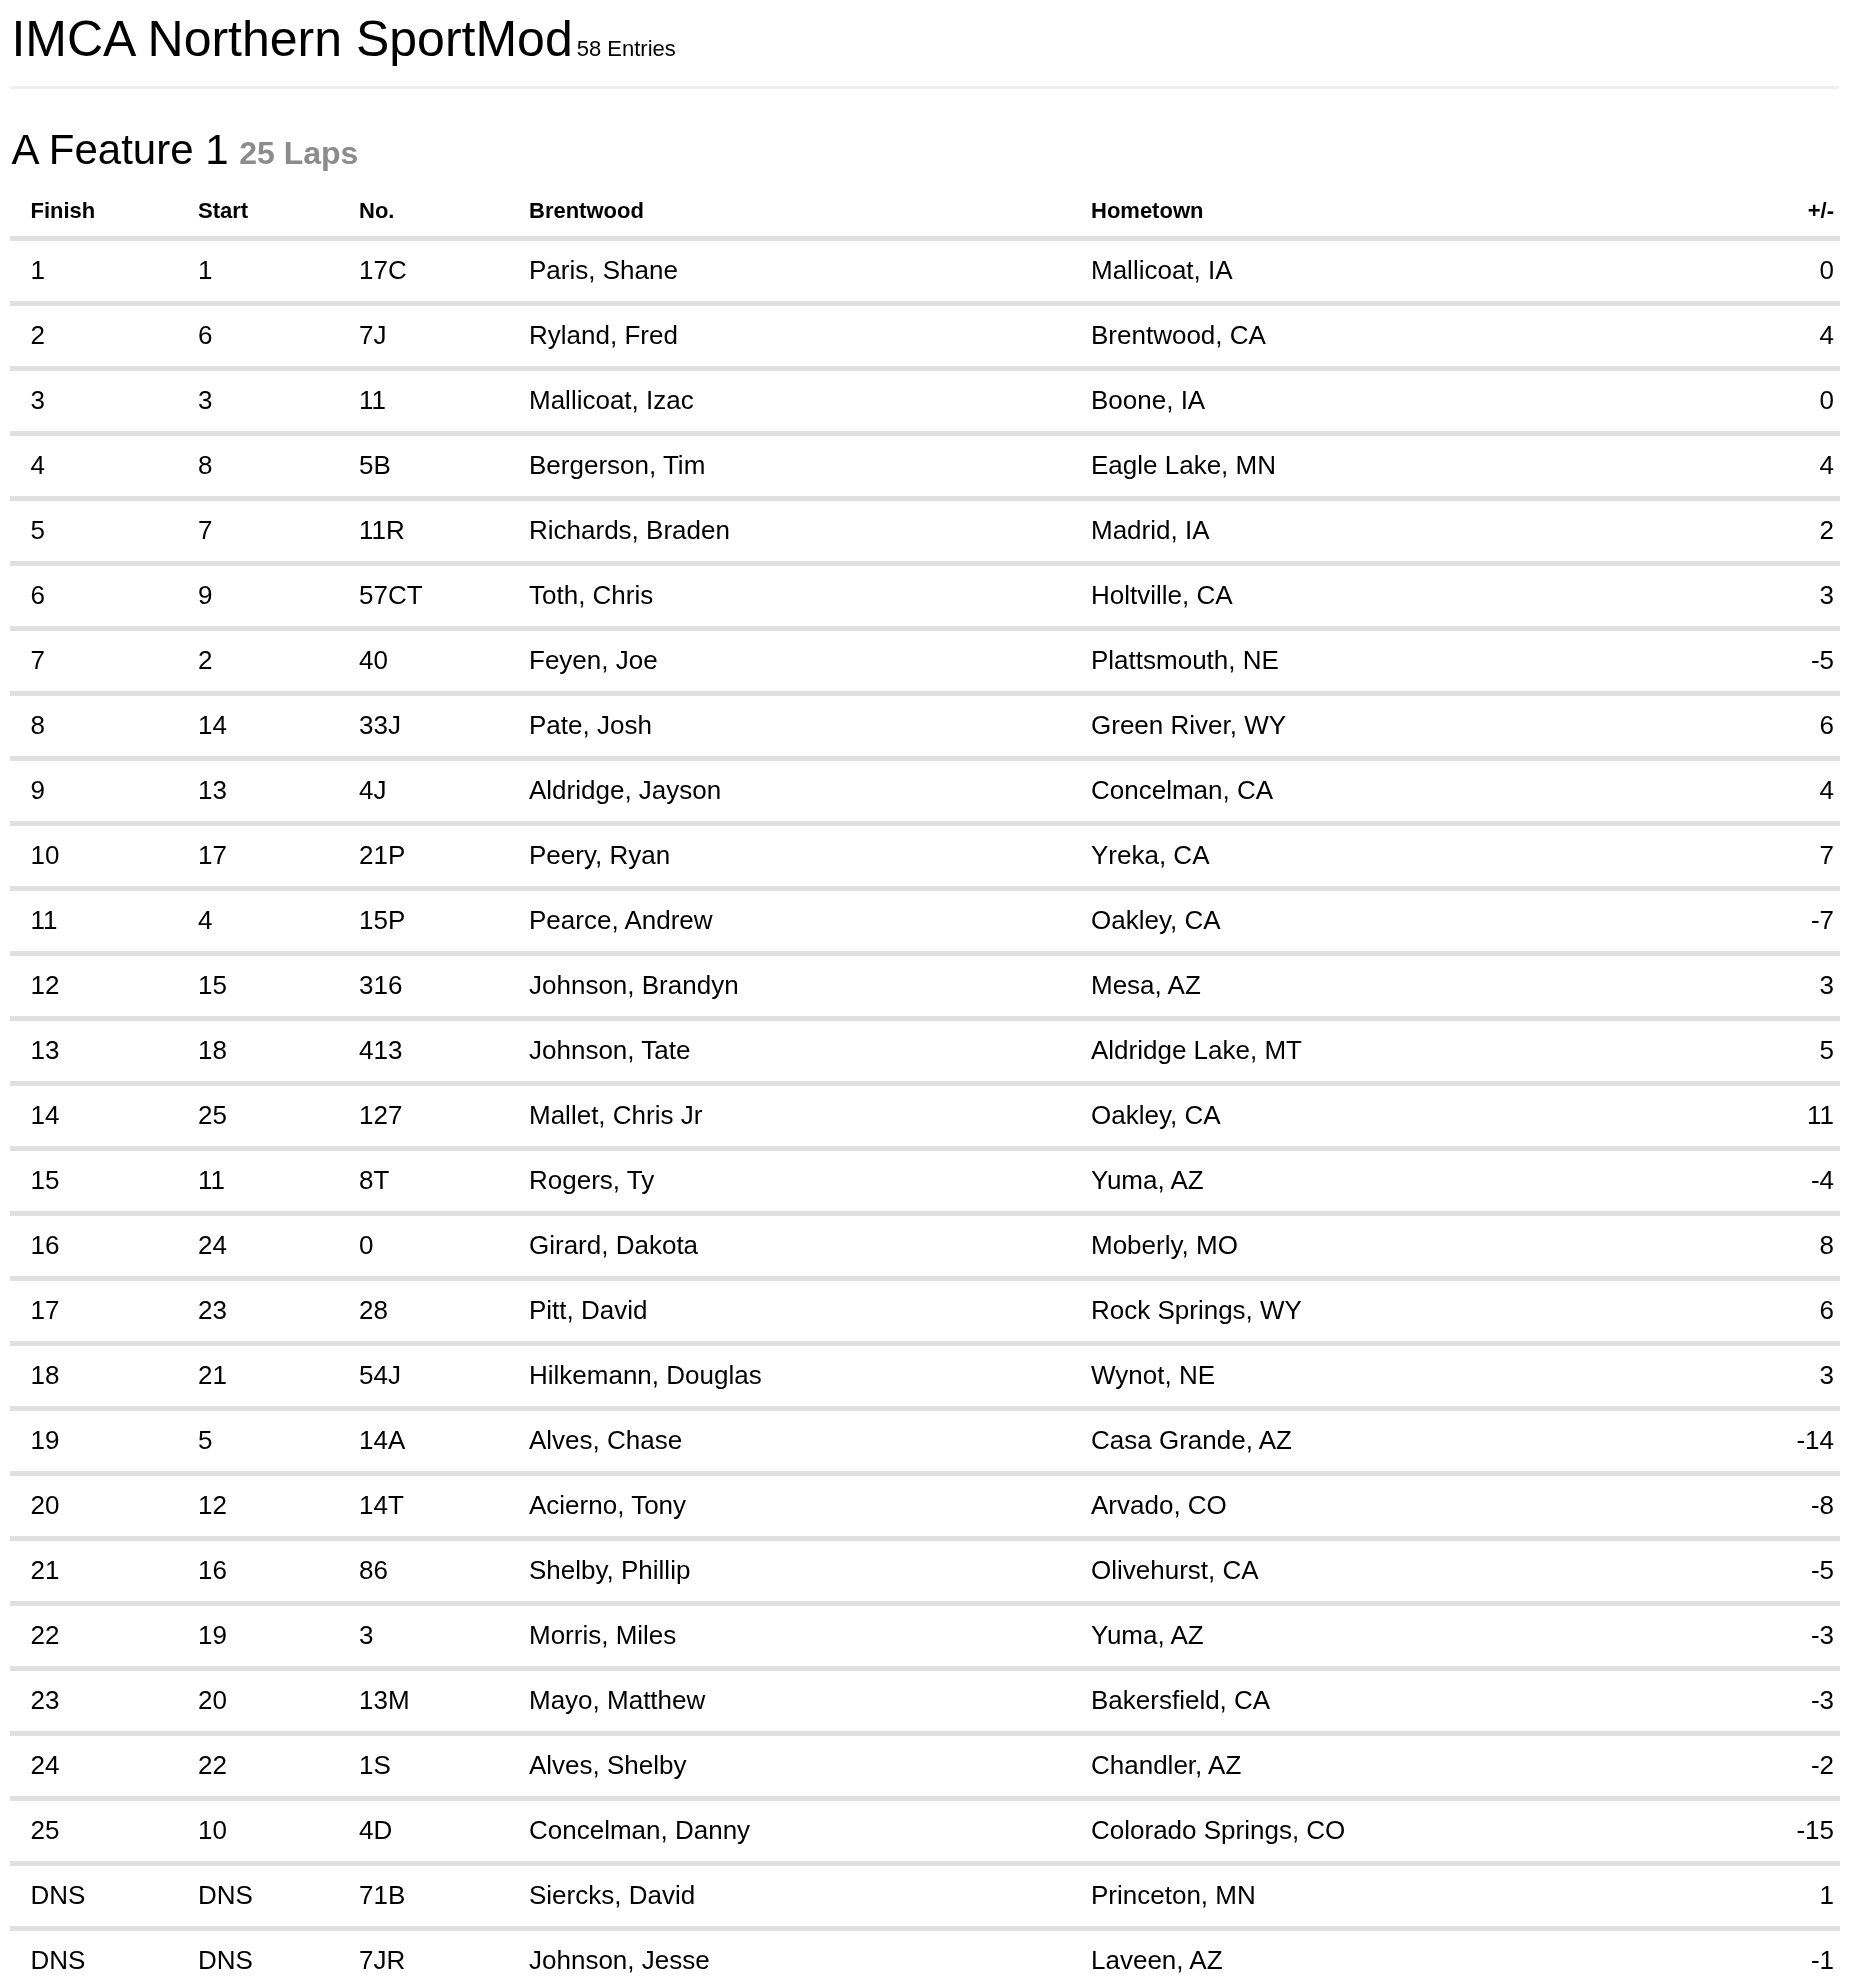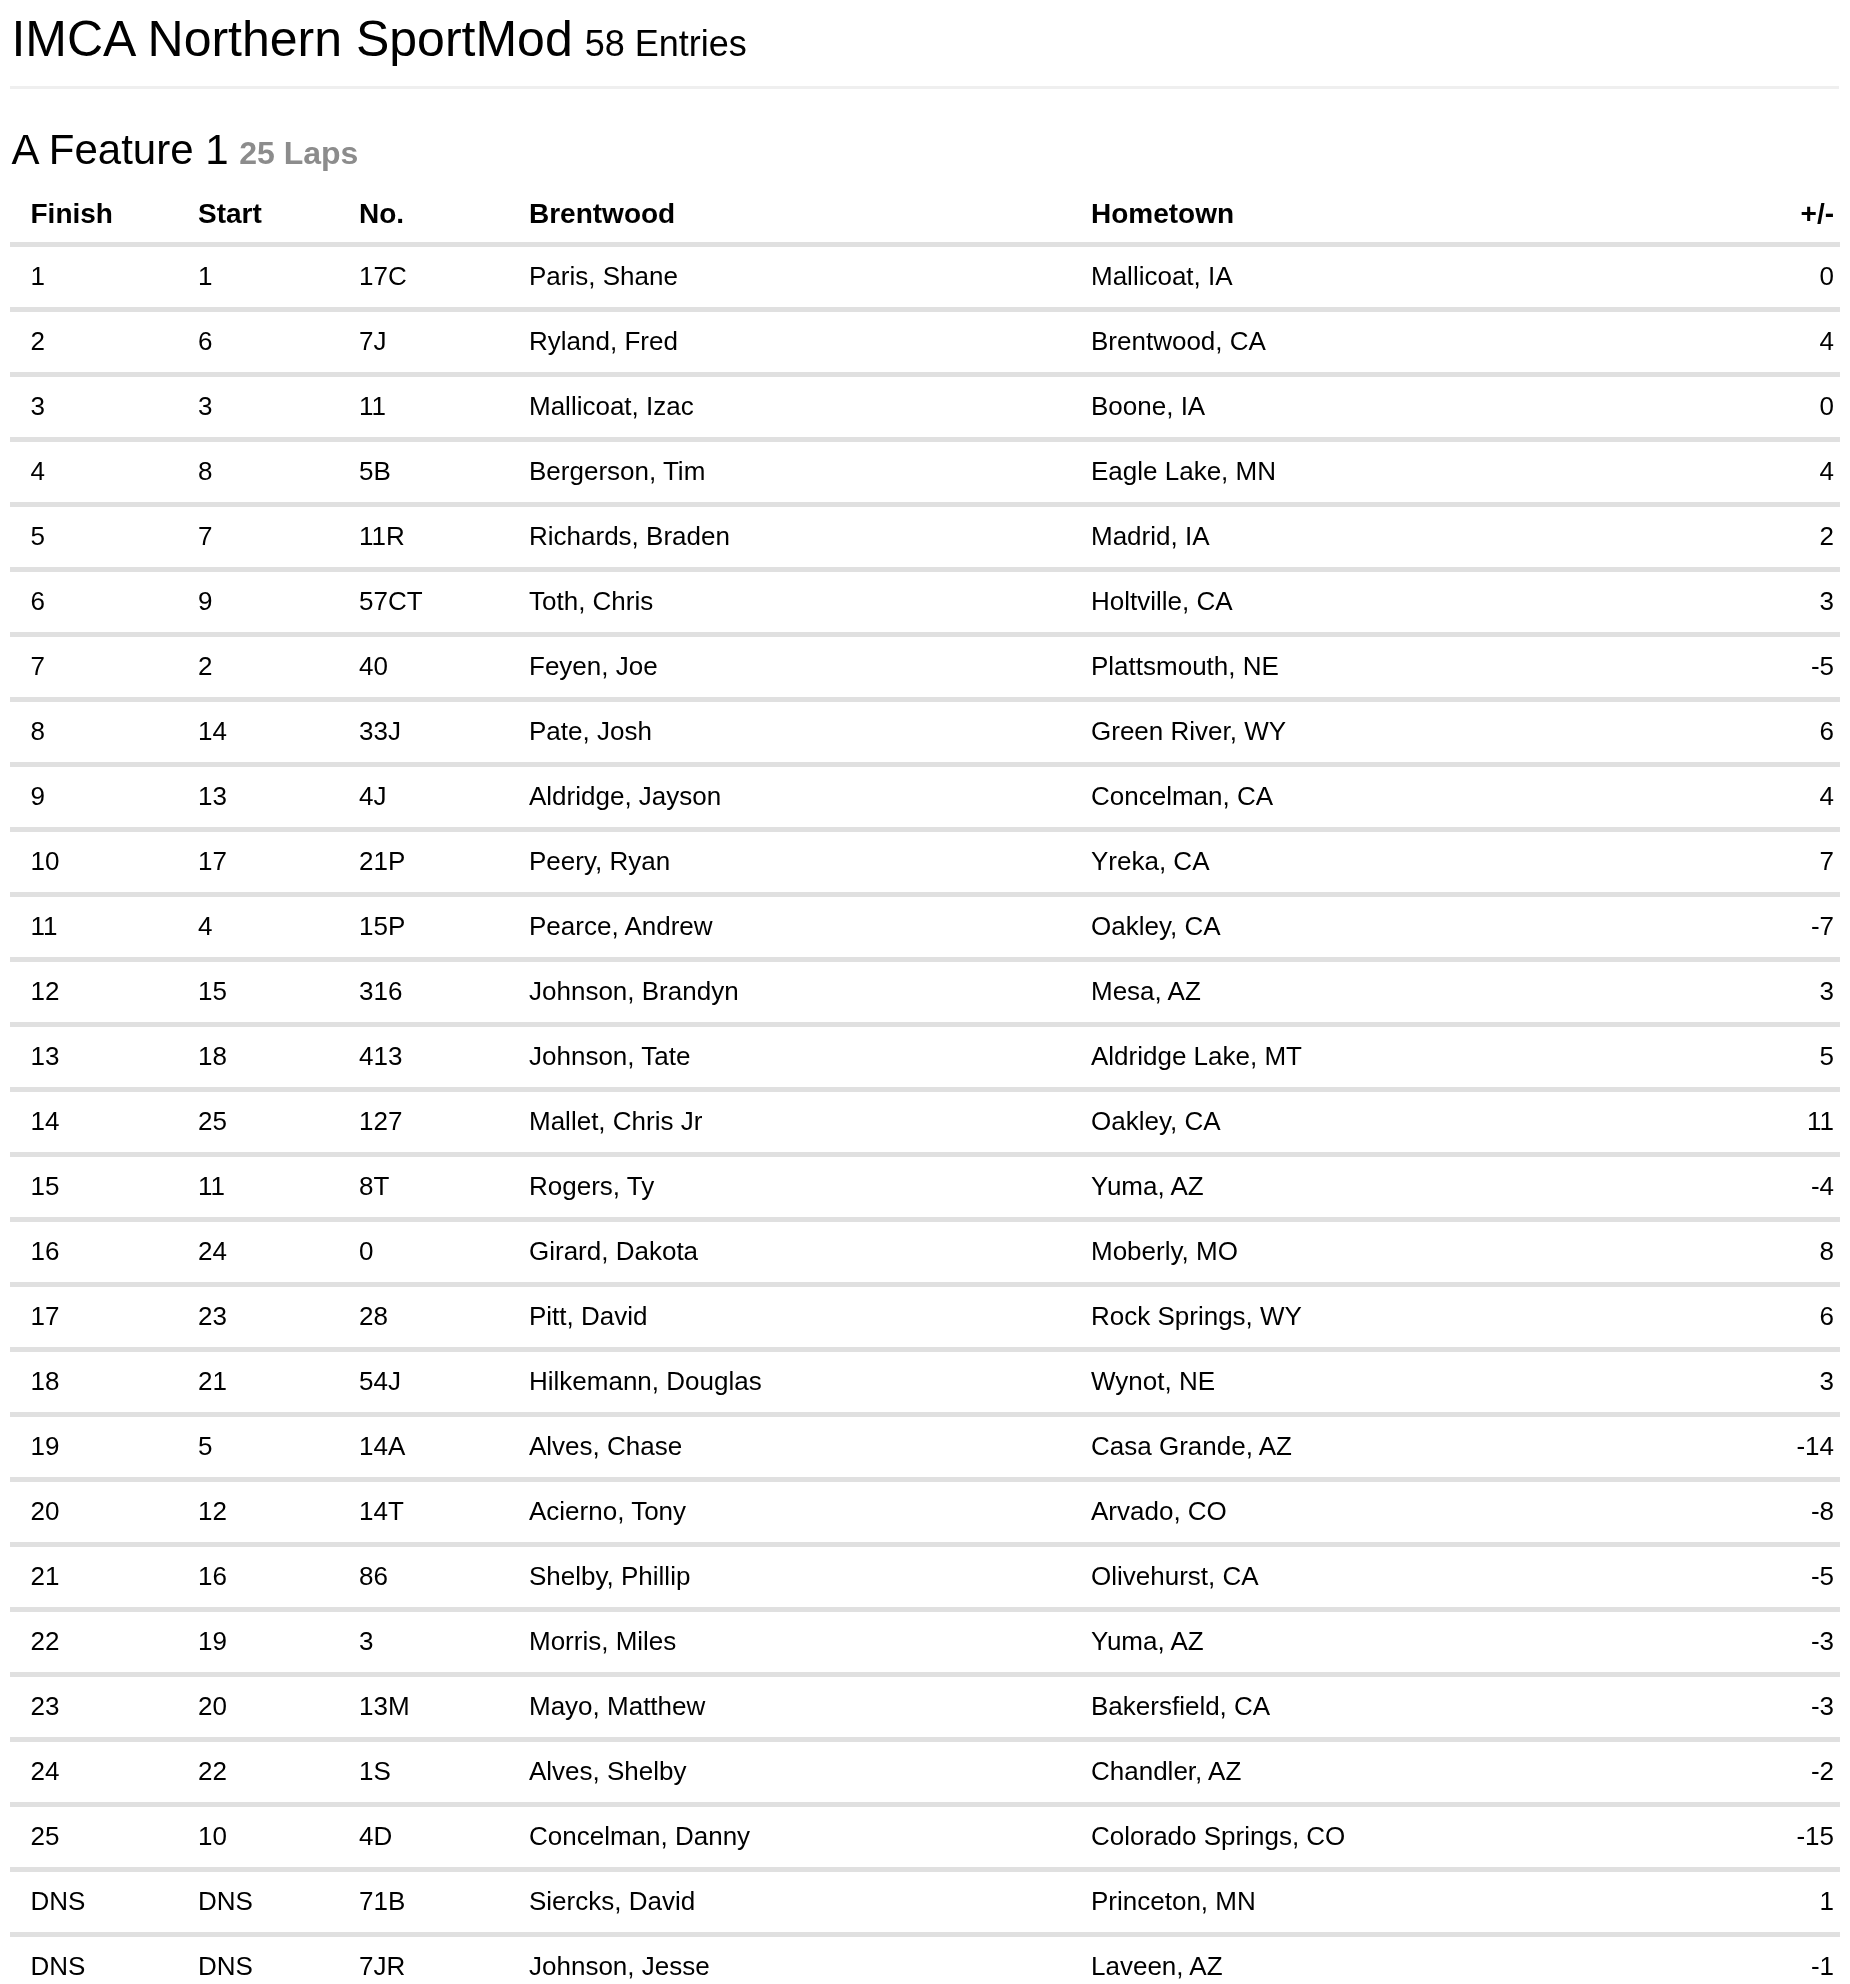--- a/index.html
+++ b/index.html
@@ -18,23 +18,23 @@
     padding: 10.7px 10.7px 0 11.4px;
   }
   .title-line {
     margin: 0;
     font-size: 50px;
     font-weight: 400;
     line-height: 1.15;
     white-space: nowrap;
   }
   .entries-count {
-    font-size: 36px;
+    font-size: 22px;
     font-weight: 400;
-    margin-left: 12px;
+    margin-left: 4px;
   }
   .title-rule {
     border: none;
     height: 3px;
     background: #efefef;
     margin: 18px 10.7px 0 10px;
   }
   .feature-section {
     margin: 0;
   }
@@ -51,21 +51,21 @@
     margin-left: 10.7px;
     font-weight: bold;
   }
   table.results {
     border-collapse: collapse;
     table-layout: fixed;
     width: 1830px;
     margin: 10.7px 10px 0 10px;
   }
   table.results th {
-    font-size: 28px;
+    font-size: 22px;
     font-weight: 700;
     text-align: left;
     padding: 13.7px 0 12px 0;
     white-space: nowrap;
   }
   table.results td {
     font-size: 26px;
     font-weight: 400;
     padding: 14.5px 0;
     white-space: nowrap;

